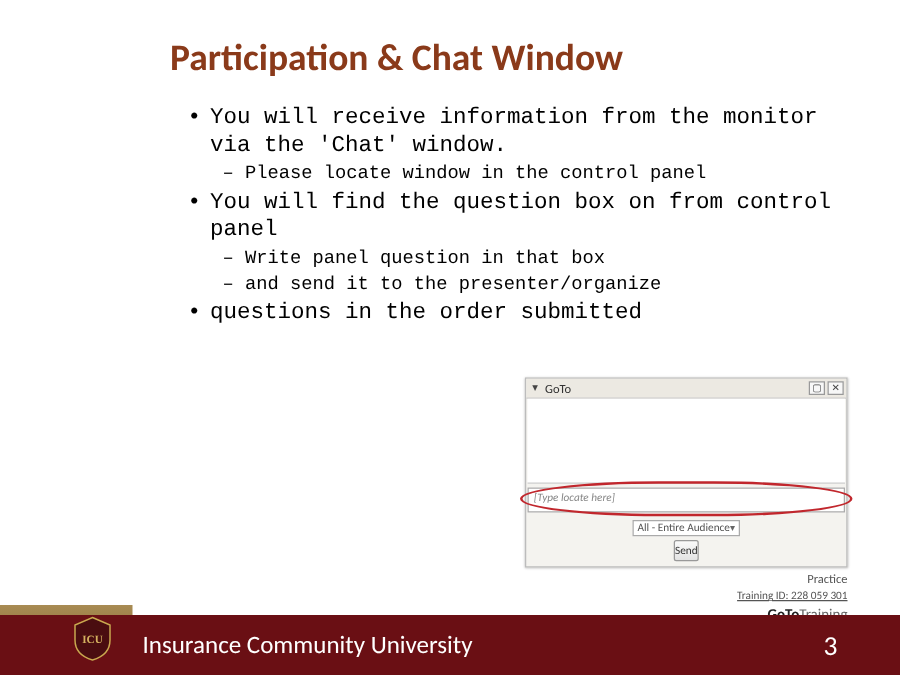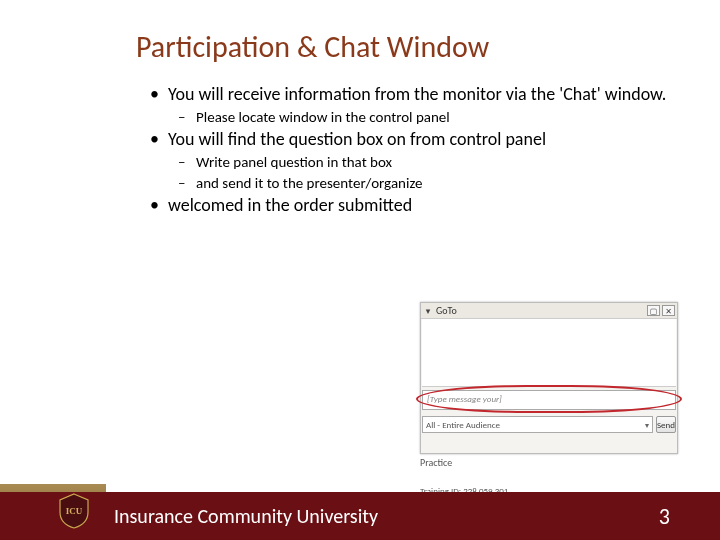--- a/index.html
+++ b/index.html
@@ -12,35 +12,36 @@
     position: relative;
     overflow: hidden;
   }
   .slide {
     width: 100%;
     height: 100%;
     position: relative;
   }
   .title {
     font-size: 30px;
-    font-weight: 400;
+    font-weight: 700;
     color: #8a3a1a;
     padding: 28px 0 0 136px;
   }
   .content {
     padding: 18px 40px 0 150px;
     font-size: 18px;
     line-height: 1.25;
     color: #000;
   }
   .content ul { list-style: none; }
   .content > ul > li {
     position: relative;
     padding-left: 18px;
     margin-bottom: 2px;
+    font-family: Liberation Mono, monospace;
   }
   .content > ul > li::before {
     content: "•";
     position: absolute;
     left: 0;
     top: 0;
     font-size: 18px;
   }
   .content ul ul > li {
     position: relative;
@@ -121,20 +122,21 @@
     height: 28px;
     border: 2px solid #c1272d;
     border-radius: 50% / 60%;
     pointer-events: none;
   }
   .chat-row2 {
     display: flex;
     align-items: center;
     margin: 6px 1px 0 1px;
     gap: 3px;
+    flex-direction: column;
   }
   .chat-select {
     flex: 1;
     height: 17px;
     background: #fff;
     border: 1px solid #aaa;
     font-size: 9px;
     color: #555;
     display: flex;
     align-items: center;
@@ -152,25 +154,25 @@
     color: #333;
     display: inline-flex;
     align-items: center;
     justify-content: center;
   }
   .chat-footer {
     position: absolute;
     right: 42px;
     top: 456px;
     width: 258px;
-    text-align: left;
+    text-align: right;
     font-size: 10px;
     color: #555;
   }
-  .chat-footer .tid { color: #555; margin-top: 16px; font-size: 9px; }
+  .chat-footer .tid { color: #555; margin-top: 2px; font-size: 9px; text-decoration: underline; }
   .goto {
     margin-top: 3px;
     font-size: 12px;
   }
   .goto .b { font-weight: 700; color: #222; }
   .goto .g { color: #666; }
   .bottom-bar {
     position: absolute;
     left: 0; right: 0; bottom: 0;
     height: 48px;
@@ -228,34 +230,34 @@
           <li>Please locate window in the control panel</li>
         </ul>
       </li>
       <li>
         <span>You will find the question box on from control panel</span>
         <ul>
           <li>Write panel question in that box</li>
           <li>and send it to the presenter/organize</li>
         </ul>
       </li>
-      <li> welcomed in the order submitted</li>
+      <li> questions in the order submitted</li>
     </ul>
   </div>
 
   <div class="chat-panel">
     <div class="chat-header">
       <span class="arrow">▾</span>
       <span class="lbl">GoTo</span>
       <span class="tool">▢</span>
       <span class="tool">✕</span>
     </div>
     <div class="chat-body"></div>
     <div class="chat-input-wrap">
-      <div class="chat-input">[Type message your]</div>
+      <div class="chat-input">[Type locate here]</div>
       <div class="red-circle"></div>
     </div>
     <div class="chat-row2">
       <div class="chat-select">
         <span>All - Entire Audience</span>
         <span class="chev">▾</span>
       </div>
       <div class="send-btn">Send</div>
     </div>
   </div>

